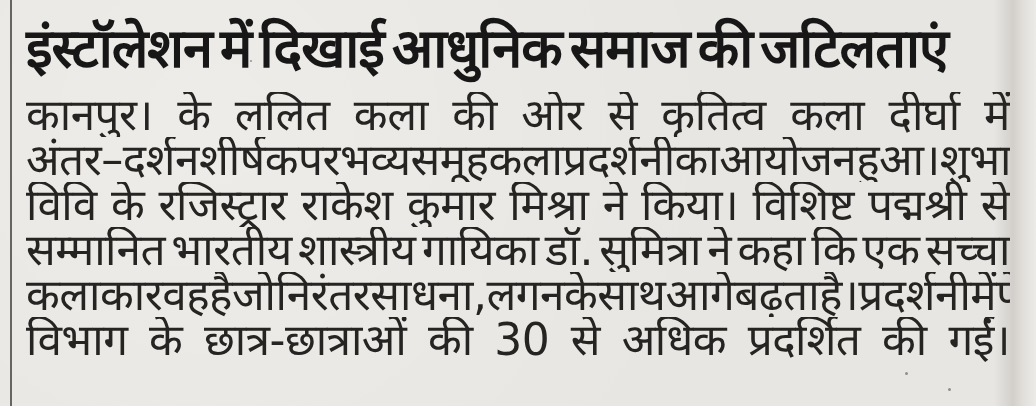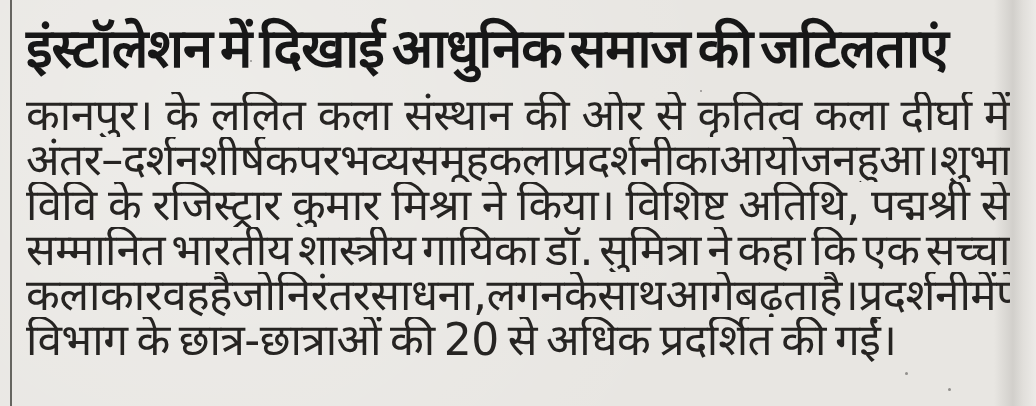--- a/index.html
+++ b/index.html
@@ -80,21 +80,21 @@
     text-align-last:justify;
     letter-spacing:-0.5px;
     white-space:nowrap;
     display:flex;
     justify-content:space-between;
   }
   
   .article-line span{display:inline-block;}
   .article-line.last{
     text-align-last:left;
-    justify-content:flex-start;
+    justify-content:space-between;
     gap:9px;
   }
 </style>
 </head>
 <body>
 
 <div class="clipping">
 
   <div class="column-rule"></div>
 
@@ -106,21 +106,20 @@
 
   <div class="content">
     <h1 class="headline">इंस्टॉलेशन में दिखाई आधुनिक समाज की जटिलताएं</h1>
 
     <div class="body-text">
       <div class="article-line">
           <span>कानपुर।</span>
           <span>के</span>
           <span>ललित</span>
           <span>कला</span>
-          <span>संस्थान</span>
           <span>की</span>
           <span>ओर</span>
           <span>से</span>
           <span>कृतित्व</span>
           <span>कला</span>
           <span>दीर्घा</span>
           <span>में</span>
         </div>
       <div class="article-line">
           <span>अंतर–दर्शन</span>
@@ -132,26 +131,26 @@
           <span>प्रदर्शनी</span>
           <span>का</span>
           <span>आयोजन</span>
           <span>हुआ।</span>
           <span>शुभारंभ</span>
         </div>
       <div class="article-line">
           <span>विवि</span>
           <span>के</span>
           <span>रजिस्ट्रार</span>
+          <span>राकेश</span>
           <span>कुमार</span>
           <span>मिश्रा</span>
           <span>ने</span>
           <span>किया।</span>
           <span>विशिष्ट</span>
-          <span>अतिथि,</span>
           <span>पद्मश्री</span>
           <span>से</span>
         </div>
       <div class="article-line">
           <span>सम्मानित</span>
           <span>भारतीय</span>
           <span>शास्त्रीय</span>
           <span>गायिका</span>
           <span>डॉ.</span>
           <span>सुमित्रा</span>
@@ -176,21 +175,21 @@
           <span>है।</span>
           <span>प्रदर्शनी</span>
           <span>में</span>
           <span>पेंटिंग</span>
         </div>
       <div class="article-line last">
           <span>विभाग</span>
           <span>के</span>
           <span>छात्र-छात्राओं</span>
           <span>की</span>
-          <span>20</span>
+          <span>30</span>
           <span>से</span>
           <span>अधिक</span>
           <span>प्रदर्शित</span>
           <span>की</span>
           <span>गईं।</span>
         </div>
     </div>
   </div>
 
   <div class="fold-shadow"></div>

